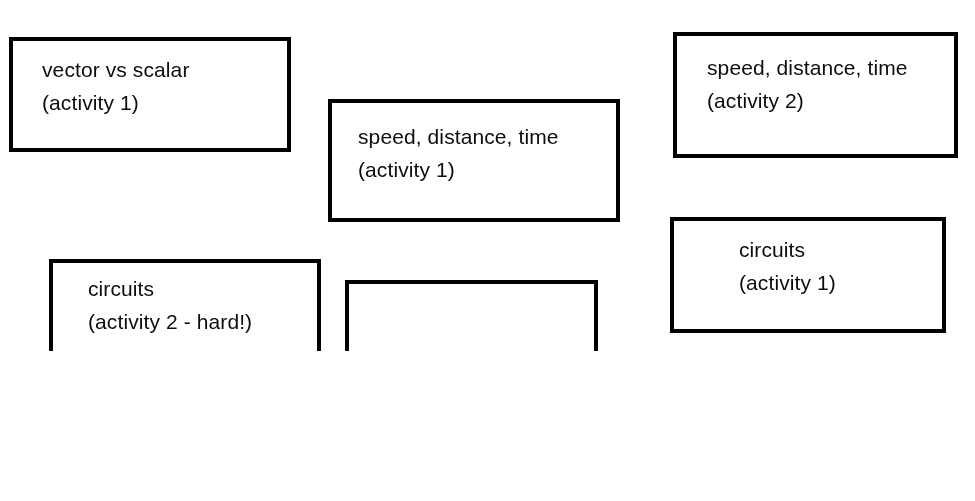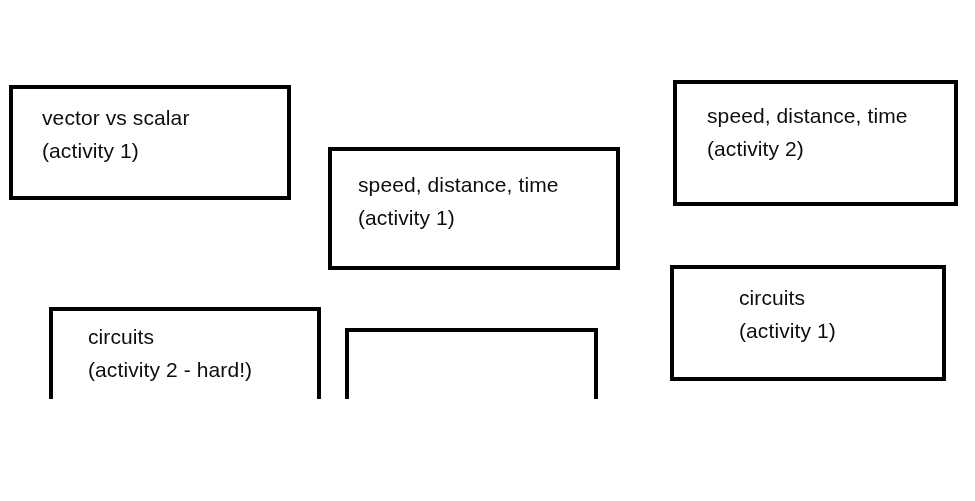--- a/index.html
+++ b/index.html
@@ -10,21 +10,20 @@
   }
   body {
     font-family: "Liberation Sans", sans-serif;
   }
   #canvas {
     position: relative;
     width: 975px;
     height: 351px;
     background: #ffffff;
     overflow: hidden;
-    margin-top: 48px;
   }
   .node-box {
     position: absolute;
     box-sizing: border-box;
     background: #ffffff;
     border: 4px solid #000000;
     display: flex;
     flex-direction: column;
   }
   .node-text {

